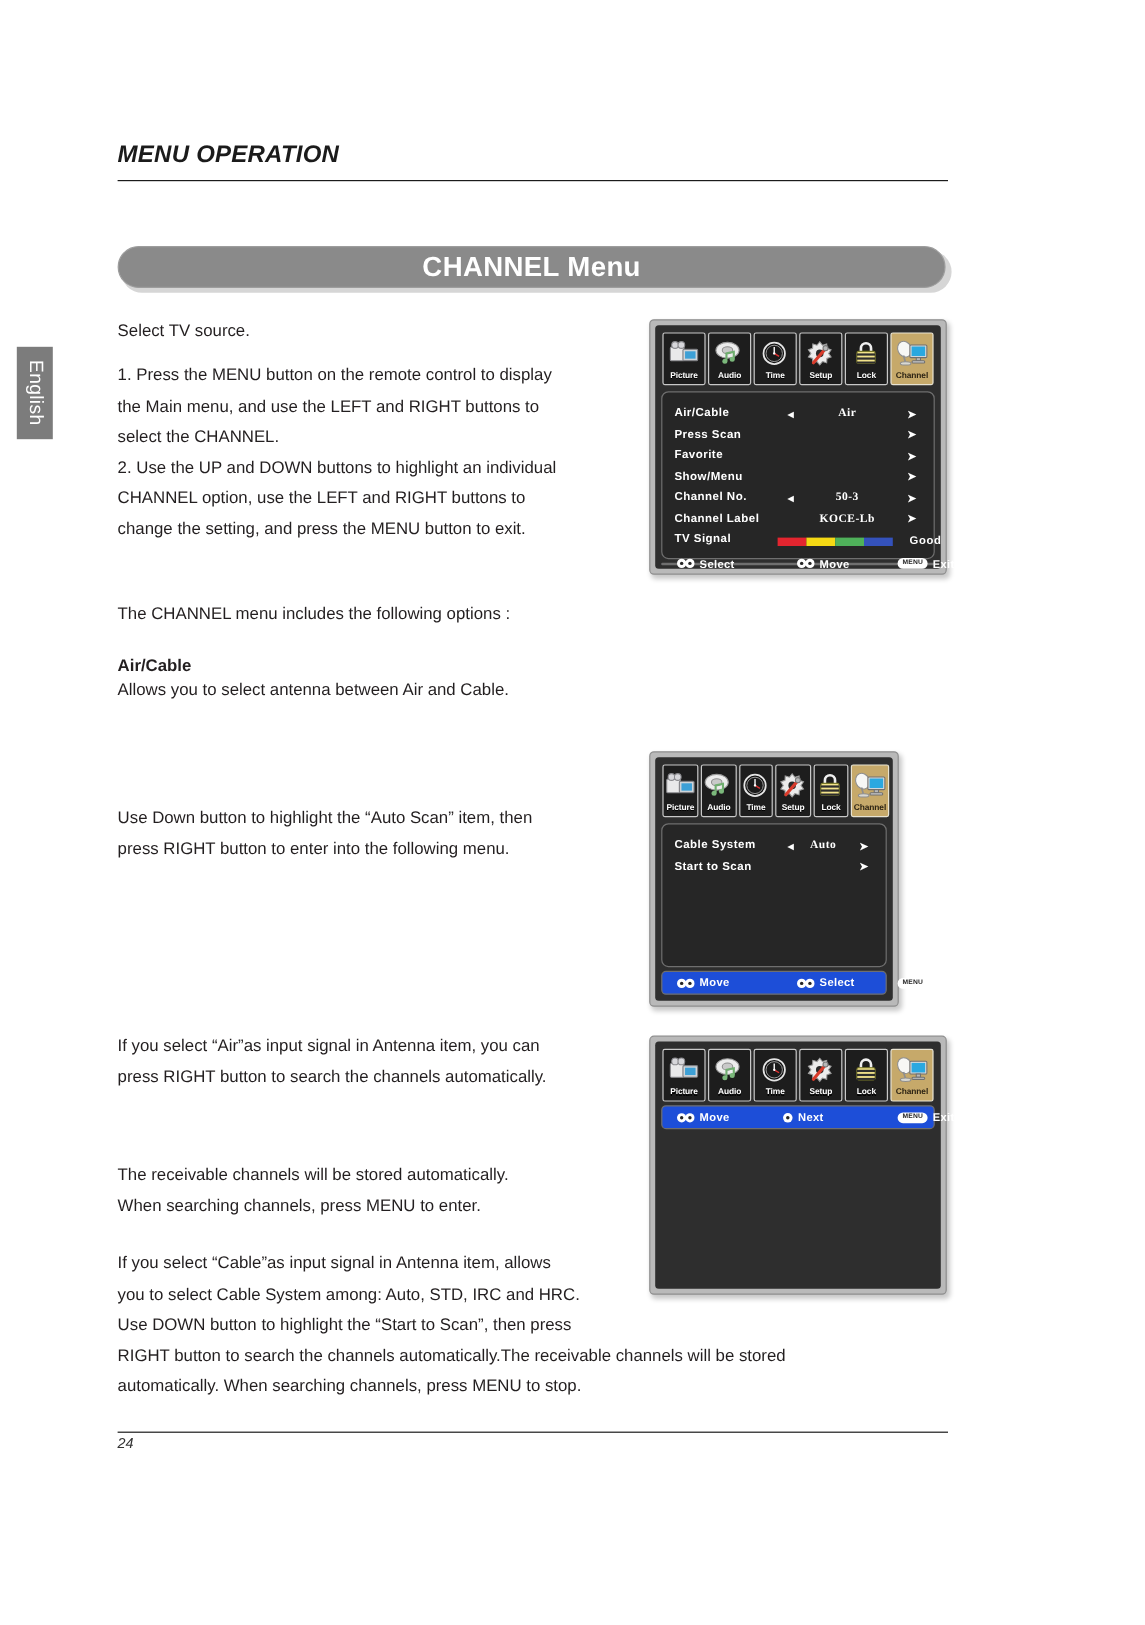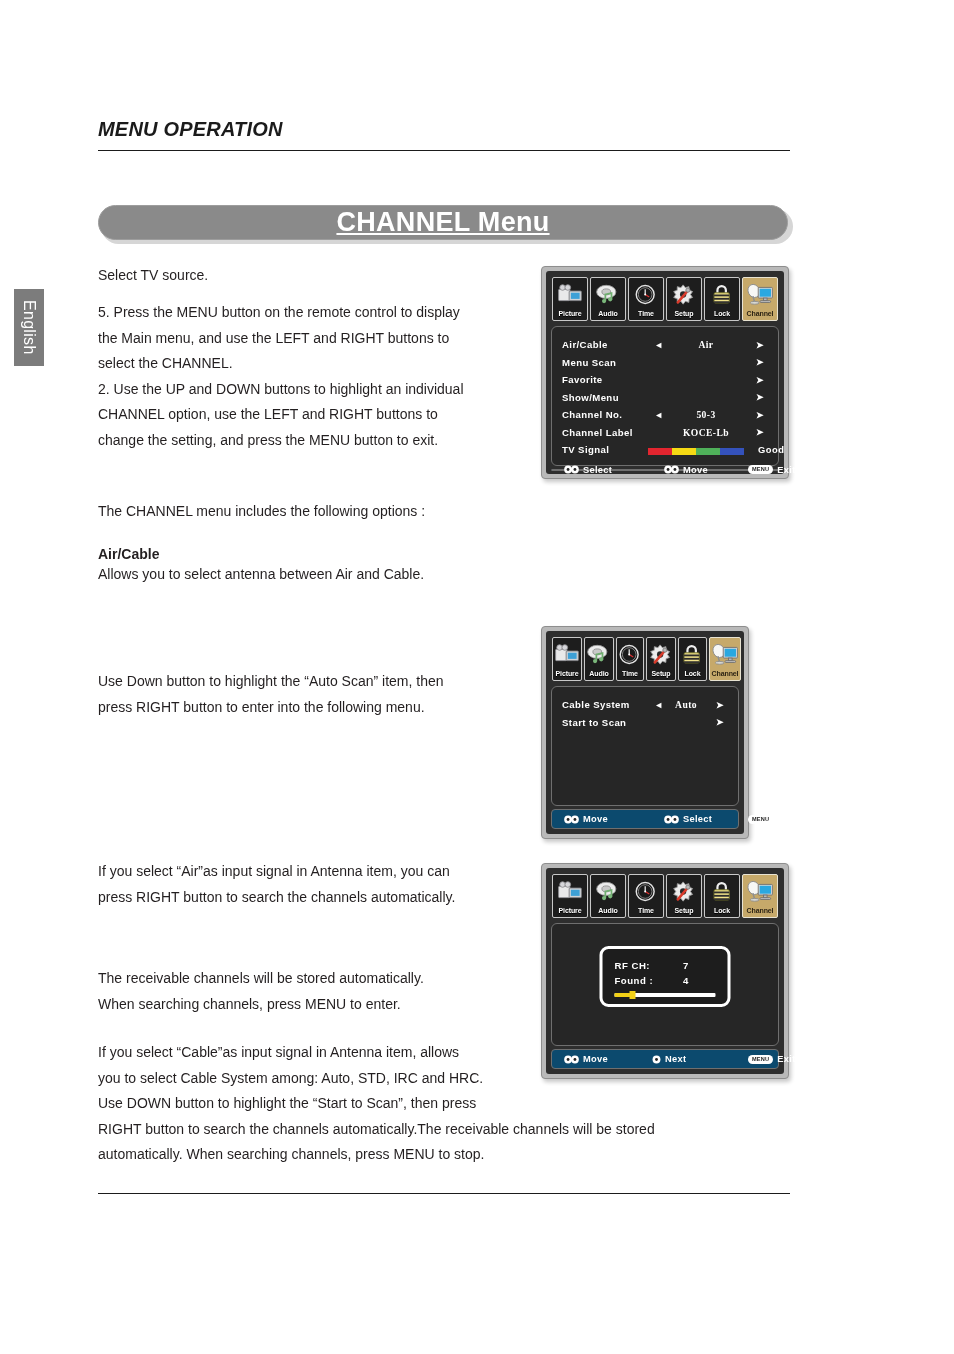--- a/index.html
+++ b/index.html
@@ -62,24 +62,23 @@
   .banner {
     position: absolute; left: 0; top: 0;
     width: 690px; height: 35px;
     border-radius: 18px;
     background: #8a8a8a;
     border: 1.5px solid #9d9d9d;
     display: flex; align-items: center; justify-content: center;
   }
   .banner .banner-text {
     color: #ffffff;
-    font-size: 27px;
+    font-size: 23px;
     font-weight: bold;
     letter-spacing: 0.3px;
-    text-decoration: underline;
   }
 
   
   .para {
     position: absolute;
     font-size: 14px;
     line-height: 25.5px;
     color: #231f20;
     white-space: pre-line;
   }
@@ -171,21 +170,21 @@
     gap: 0;
   }
   .sigbar .seg { height: 7px; width: 24px; }
   .sigbar .sig-text {
     color: #ffffff; font-size: 9.4px; font-weight: bold;
     margin-left: 14px; letter-spacing: 0.5px;
   }
 
   
   .osd-foot {
-    background: #0c4a6e;
+    background: #1d4ed8;
     border: 1.2px solid #6f6f6f;
     border-radius: 4px;
     margin: 0 1px 1px 1px;
     height: 20px;
     display: flex;
     align-items: center;
     color: #ffffff;
     font-size: 9.3px;
     font-weight: bold;
     letter-spacing: 0.3px;
@@ -271,21 +270,21 @@
 
 <div class="banner-wrap">
   <div class="banner-shadow"></div>
   <div class="banner">
     <span class="banner-text">CHANNEL Menu</span>
   </div>
 </div>
 
 <div class="para" style="left:98px; top:263px; width:420px;">Select TV source.</div>
 
-<div class="para" style="left:98px; top:300px; width:430px;">5. Press the MENU button on the remote control to display
+<div class="para" style="left:98px; top:300px; width:430px;">1. Press the MENU button on the remote control to display
 the Main menu, and use the LEFT and RIGHT buttons to
 select the CHANNEL.
 2. Use the UP and DOWN buttons to highlight an individual
 CHANNEL option, use the LEFT and RIGHT buttons to
 change the setting, and press the MENU button to exit.</div>
 
 <div class="para" style="left:98px; top:499px; width:430px;">The CHANNEL menu includes the following options :</div>
 
 <div class="para bold" style="left:98px; top:542px; width:430px;">Air/Cable</div>
 
@@ -385,21 +384,21 @@
       </div>
     <div class="osd-body">
       <div id="ch-rows">
           <div class="osd-row">
             <div class="r-label">Air/Cable</div>
             <div class="r-left">◄</div>
             <div class="r-value">Air</div>
             <div class="r-right">➤</div>
           </div>
           <div class="osd-row">
-            <div class="r-label">Menu Scan</div>
+            <div class="r-label">Press Scan</div>
             <div class="r-left"></div>
             <div class="r-value"></div>
             <div class="r-right">➤</div>
           </div>
           <div class="osd-row">
             <div class="r-label">Favorite</div>
             <div class="r-left"></div>
             <div class="r-value"></div>
             <div class="r-right">➤</div>
           </div>
@@ -662,36 +661,20 @@
               <ellipse cx="10" cy="22.4" rx="5" ry="1.6" fill="#d8d8d2" stroke="#8e8e8e"></ellipse>
               <rect x="14" y="5" width="16" height="12" rx="1" fill="#d9d9d9" stroke="#6f6f6f"></rect>
               <rect x="15.6" y="6.5" width="12.8" height="9" fill="#2aa8e0"></rect>
               <rect x="20" y="17" width="4" height="3" fill="#b9b9b9" stroke="#6f6f6f"></rect>
               <rect x="16" y="20" width="12" height="2" rx="1" fill="#c8c8c8" stroke="#6f6f6f"></rect>
             </svg>
           </div>
           <div class="tab-label">Channel</div>
         </div>
       </div>
-    <div class="osd-body">
-      <div class="scan-box">
-        <div class="scan-row">
-          <div class="s-key">RF CH:</div>
-          <div class="s-val">7</div>
-        </div>
-        <div class="scan-row">
-          <div class="s-key">Found :</div>
-          <div class="s-val">4</div>
-        </div>
-        <div class="scan-track">
-          <div class="scan-fill" style="width: 18%;"></div>
-          <div class="scan-knob" style="left: calc(18% - 3px);"></div>
-        </div>
-      </div>
-    </div>
     <div class="osd-foot" id="sc-foot" style="position: relative;">
         <div class="foot-item" style="position: absolute; left: 12px;">
           <span class="btn-glyph">
             <svg width="15" height="9" viewBox="0 0 17 10">
               <circle cx="4.6" cy="5" r="4.4" fill="#fff"></circle>
               <circle cx="4.6" cy="5" r="1.6" fill="#262626"></circle>
               <circle cx="12.4" cy="5" r="4.4" fill="#fff"></circle>
               <circle cx="12.4" cy="5" r="1.6" fill="#262626"></circle>
             </svg>
           </span>
@@ -711,13 +694,14 @@
             <span class="menu-pill">MENU</span>
           </span>
           <span class="f-txt">Exit</span>
         </div>
       </div>
   </div>
 </div>
 
 <div class="page-footer">
   <div class="rule"></div>
+  <div class="pnum">24</div>
 </div>
 
 </body></html>

